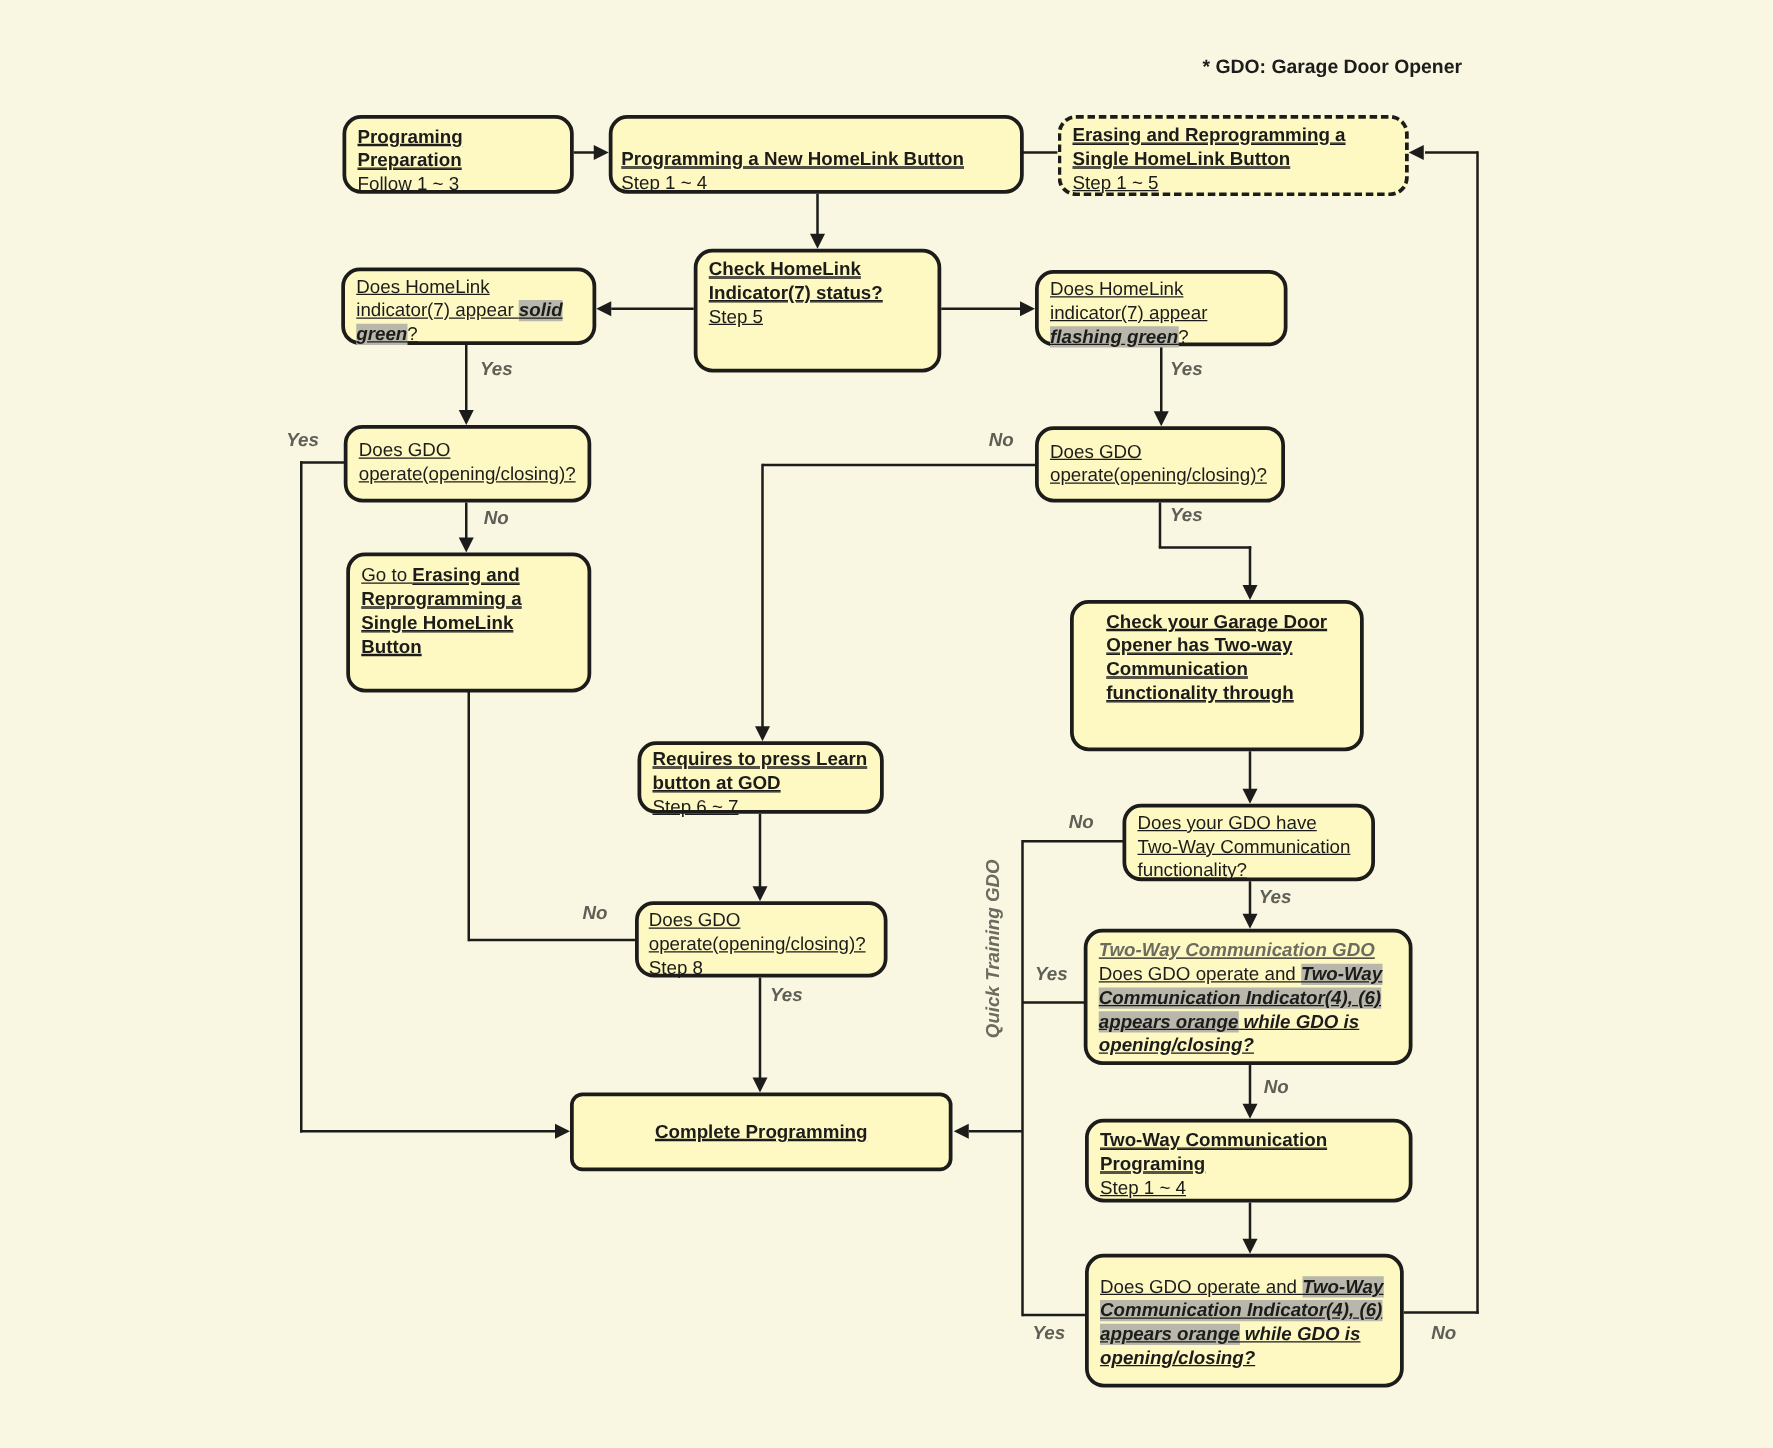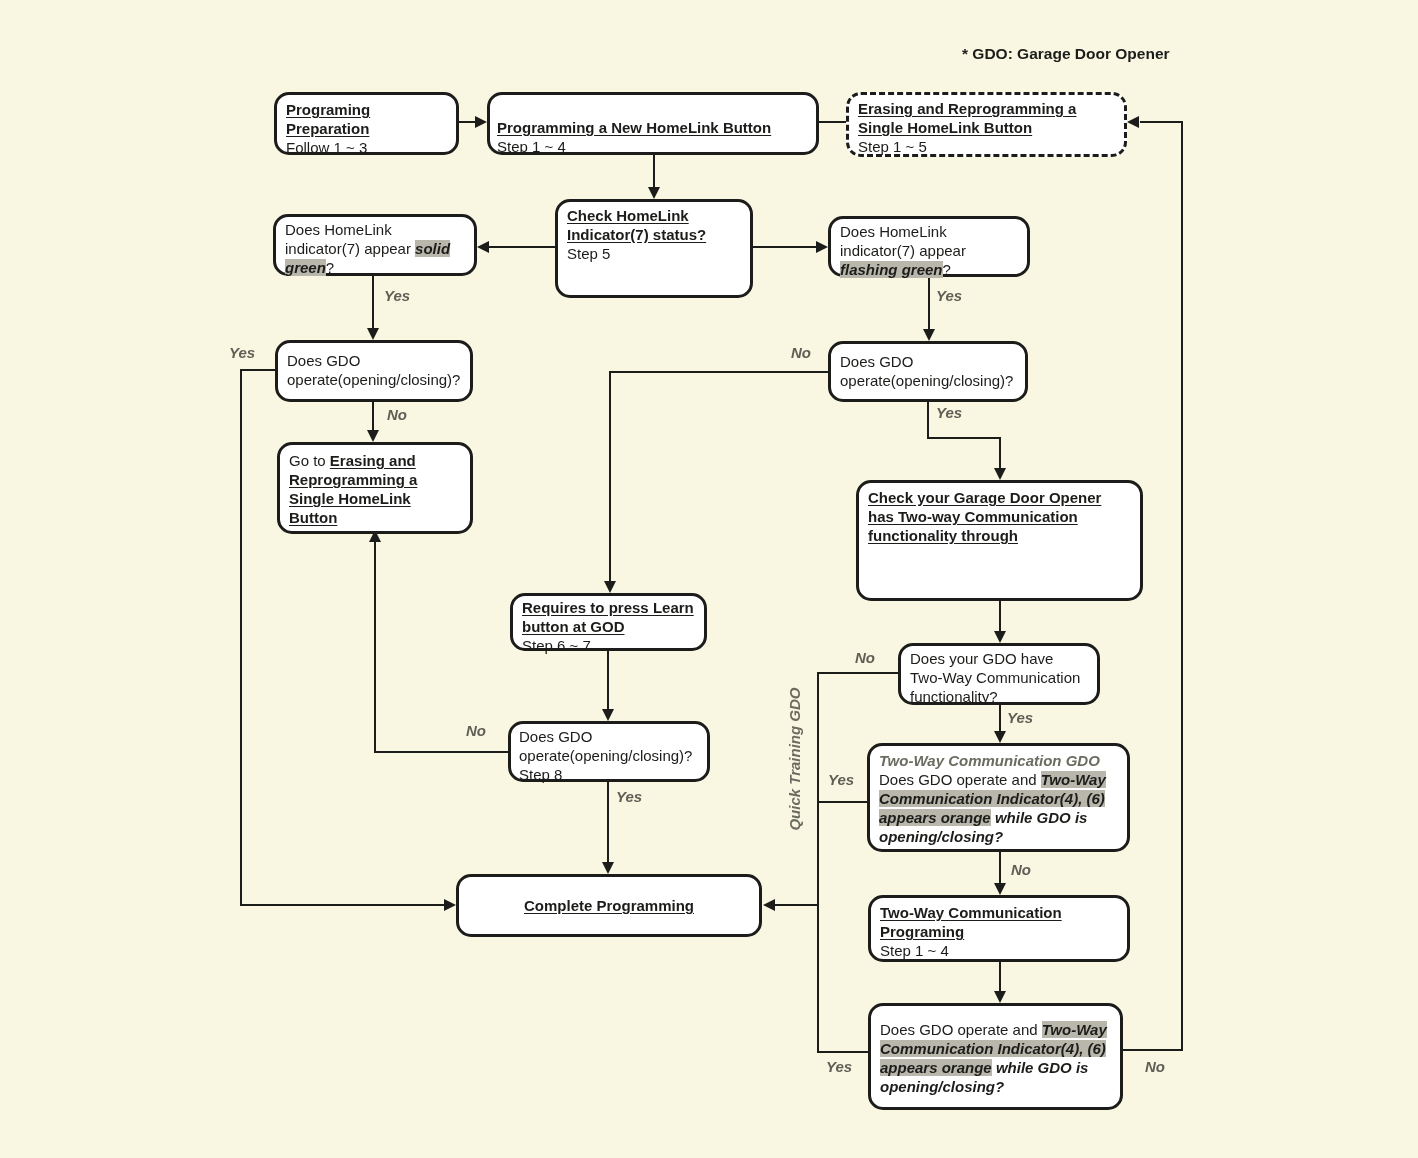--- a/index.html
+++ b/index.html
@@ -4,22 +4,23 @@
 <style>
   html,body { margin:0; padding:0; }
   .canvas {
     position:relative; width:1418px; height:1158px;
     background:#f9f6e2; overflow:hidden;
     font-family:"Liberation Sans", sans-serif;
     color:#1c1c1a; font-size:15px; line-height:19px;
   }
   .node {
     position:absolute; box-sizing:border-box;
-    background:#ffffff; border:3px solid #1c1c1a; border-radius:15px;
+    background:#fef9c3; border:3px solid #1c1c1a; border-radius:15px;
     padding:5px 9px;
+    text-decoration:underline;
   }
   .dashed { border-style:dashed; }
   .bu { font-weight:bold; text-decoration:underline; text-underline-offset:2px; }
   .hl { background:#b9b7ab; font-weight:bold; font-style:italic; }
   .bi { font-weight:bold; font-style:italic; }
   .grayti { color:#6b6b60; font-weight:bold; font-style:italic; }
   .link { color:#8e8e82; text-decoration:underline; }
   .sub { display:block; }
   .lbl {
     position:absolute; color:#5f5f55; font-weight:bold; font-style:italic;
@@ -31,21 +32,21 @@
   .ar-l { border-right:12px solid #1c1c1a; border-left:0; }
   .ar-d { border-top:12px solid #1c1c1a; border-bottom:0; }
   .ar-u { border-bottom:12px solid #1c1c1a; border-top:0; }
   .bullets { margin:0; padding:0; list-style:none; }
   .bullets li { padding-left:13px; text-indent:-13px; }
   .bullets li::before { content:"• "; }
   .note {
     position:absolute; left:962px; top:44px; width:200px;
     font-weight:bold; font-size:15.5px; white-space:nowrap;
   }
-  .center-node { display:flex; align-items:center; justify-content:center; text-align:right; }
+  .center-node { display:flex; align-items:center; justify-content:center; text-align:right;border-radius:10px; }
   .side-label {
     position:absolute; left:714px; top:750px; width:160px; height:18px;
     text-align:center; transform:rotate(-90deg);
     color:#6b6b60; font-weight:bold; font-style:italic; font-size:15px;
     white-space:nowrap;
   }
 </style>
 </head>
 <body>
 
@@ -149,29 +150,29 @@
   </div>
 
   <div class="node" style="left:828px;top:216px;width:202px;height:61px;padding:3px 9px">
     <span>Does HomeLink indicator(7) appear </span><span class="hl">flashing green</span><span>?</span>
   </div>
 
   <div class="node" style="left:275px;top:340px;width:198px;height:62px;padding:8px 9px">
     <span>Does GDO operate(opening/closing)?</span>
   </div>
 
-  <div class="node" style="left:277px;top:442px;width:196px;height:92px;padding:6px 9px">
+  <div class="node" style="left:277px;top:442px;width:196px;height:112px;padding:6px 9px">
     <span>Go to </span><span class="bu">Erasing and Reprogramming a Single HomeLink Button</span>
   </div>
 
   <div class="node" style="left:828px;top:341px;width:200px;height:61px;padding:8px 9px">
     <span>Does GDO operate(opening/closing)?</span>
   </div>
 
-  <div class="node" style="left:856px;top:480px;width:287px;height:121px;padding:5px 9px">
+  <div class="node" style="left:856px;top:480px;width:235px;height:121px;padding:5px 26px">
     <span class="bu">Check your Garage Door Opener has Two-way Communication functionality through</span>
   </div>
 
   <div class="node" style="left:898px;top:643px;width:202px;height:62px;padding:3px 9px">
     <span>Does your GDO have Two-Way Communication functionality?</span>
   </div>
 
   <div class="node" style="left:867px;top:743px;width:263px;height:109px;padding:5px 9px">
     <span class="grayti sub">Two-Way Communication GDO</span>
     <span>Does GDO operate and </span><span class="hl">Two-Way Communication Indicator(4), (6) appears orange</span><span class="bi"> while GDO is opening/closing?</span>

